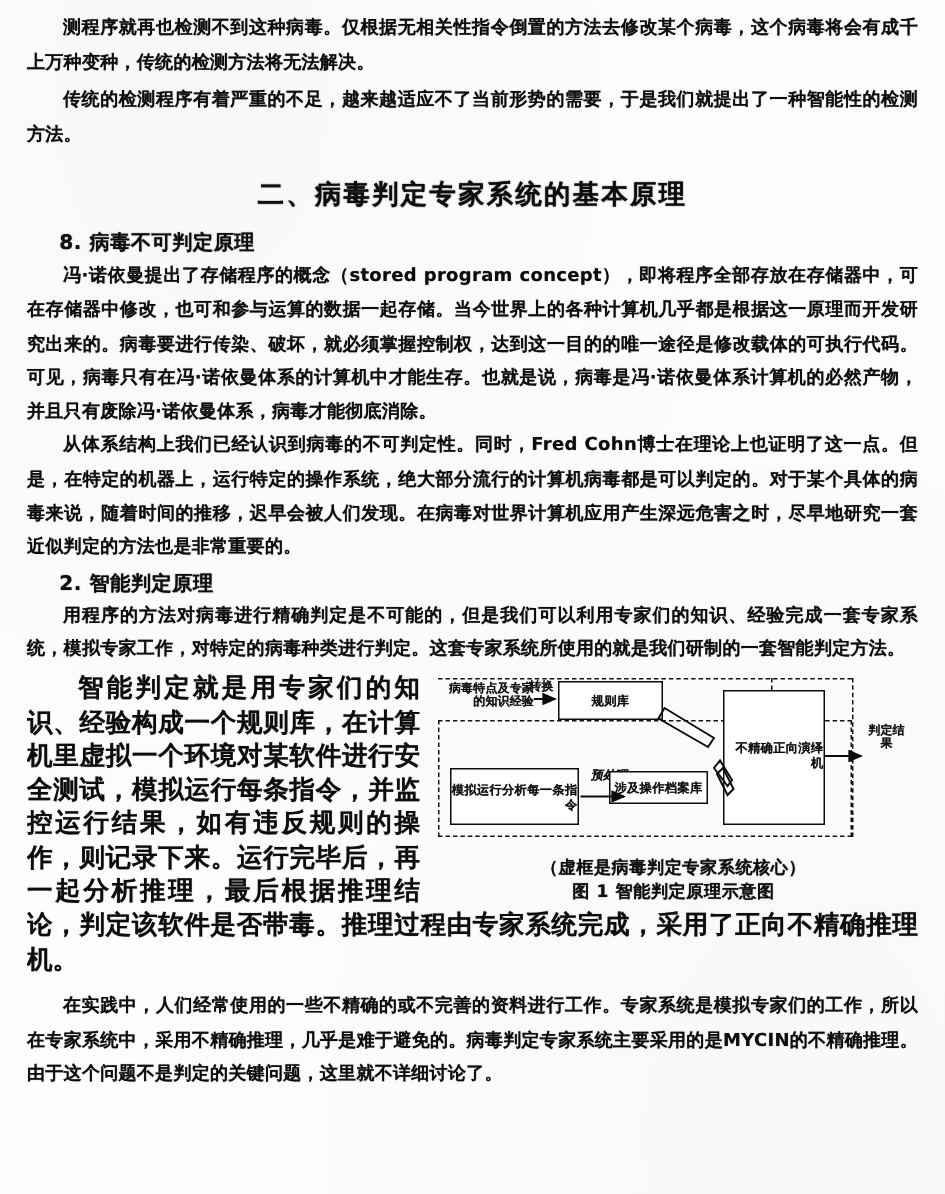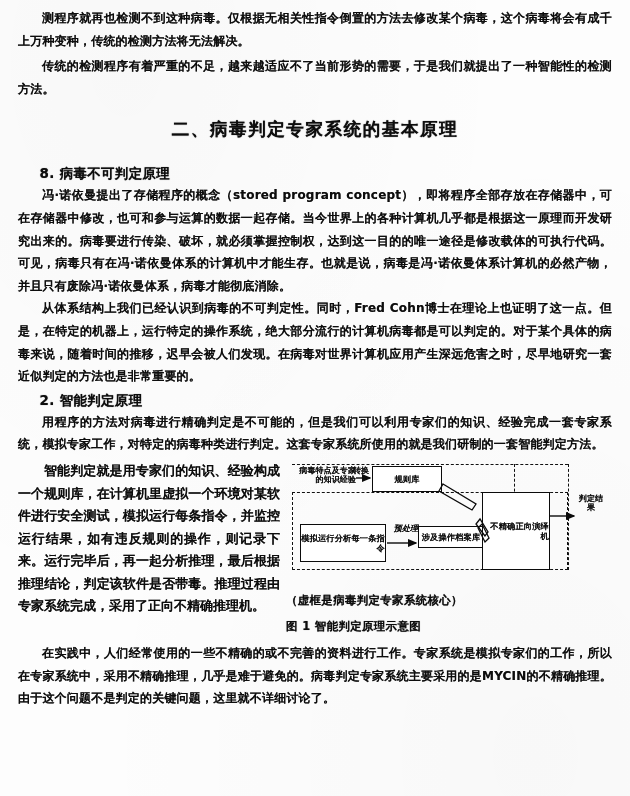--- a/index.html
+++ b/index.html
@@ -40,21 +40,21 @@
   .indent { text-indent: 2em; }
 
   .para-1 { margin-top: 7px; }
   .para-2 { margin-top: 3px; }
 
   .section-title {
     text-align: center;
     font-size: 17.5px;
     font-weight: 700;
     letter-spacing: 1.6px;
-    margin: 17px 0 24px 0;
+    margin: 17px 0 12px 0;
     text-shadow: 0 0 0.9px rgba(0,0,0,0.8);
   }
   .sub-title {
     font-size: 13.4px;
     font-weight: 700;
     margin: 4px 0 1px 0;
     text-indent: 1.6em;
     letter-spacing: 0.4px;
     text-shadow: 0 0 0.8px rgba(0,0,0,0.7);
   }
@@ -64,21 +64,21 @@
     margin-top: 4px;
     overflow: hidden;
   }
   .fig-col {
     float: right;
     width: 326px;
     margin-left: 6px;
     margin-top: 4px;
   }
   .flow-text {
-    font-size: 13px;
+    font-size: 17px;
     line-height: 22.6px;
     font-weight: 700;
     text-align: justify;
     text-justify: inter-ideograph;
     text-indent: 2em;
     text-shadow: 0 0 0.6px rgba(0,0,0,0.55);
   }
 
   
   .diagram {
@@ -129,42 +129,42 @@
     justify-content: center;
     text-align: right;
     font-size: 8.2px;
     line-height: 10px;
     letter-spacing: 0.2px;
     background: #fff;
     text-shadow: 0 0 0.5px rgba(0,0,0,0.6);
   }
   .box-rule   { left: 86px;  top: 2px;   width: 70px; height: 26px; }
   .box-sim    { left: 14px;  top: 60px;  width: 86px; height: 38px; }
-  .box-arch   { left: 132px; top: 62px;  width: 66px; height: 22px; }
-  .box-engine { left: 196px; top: 28px;  width: 68px; height: 78px; }
+  .box-arch   { left: 120px; top: 62px;  width: 66px; height: 22px; }
+  .box-engine { left: 196px; top: 8px;  width: 68px; height: 90px; font-family: Liberation Mono, monospace; }
 
   .lbl {
     position: absolute;
     font-size: 8px;
     line-height: 9.5px;
     text-align: center;
     letter-spacing: 0.1px;
     text-shadow: 0 0 0.5px rgba(0,0,0,0.6);
   }
   .lbl-input  { left: 8px;   top: 2px;  width: 62px; text-align: right; }
   .lbl-conv   { left: 62px;  top: 2px;  width: 26px; font-family: Liberation Mono, monospace; }
   .lbl-pre    { left: 104px;  top: 60px; width: 32px; font-style: italic; }
   .lbl-result { left: 290px; top: 30px; width: 30px; }
 
   .fig-caption {
-    text-align: left;
+    text-align: center;
     font-size: 11.4px;
     font-weight: 700;
     line-height: 16px;
-    margin-top: 10px;
+    margin-top: 0;
     letter-spacing: 0.4px;
     text-shadow: 0 0 0.7px rgba(0,0,0,0.65);
   }
   .para-last { margin-top: 8px; }
 </style>
 </head>
 <body>
 
 <div class="page">
 

